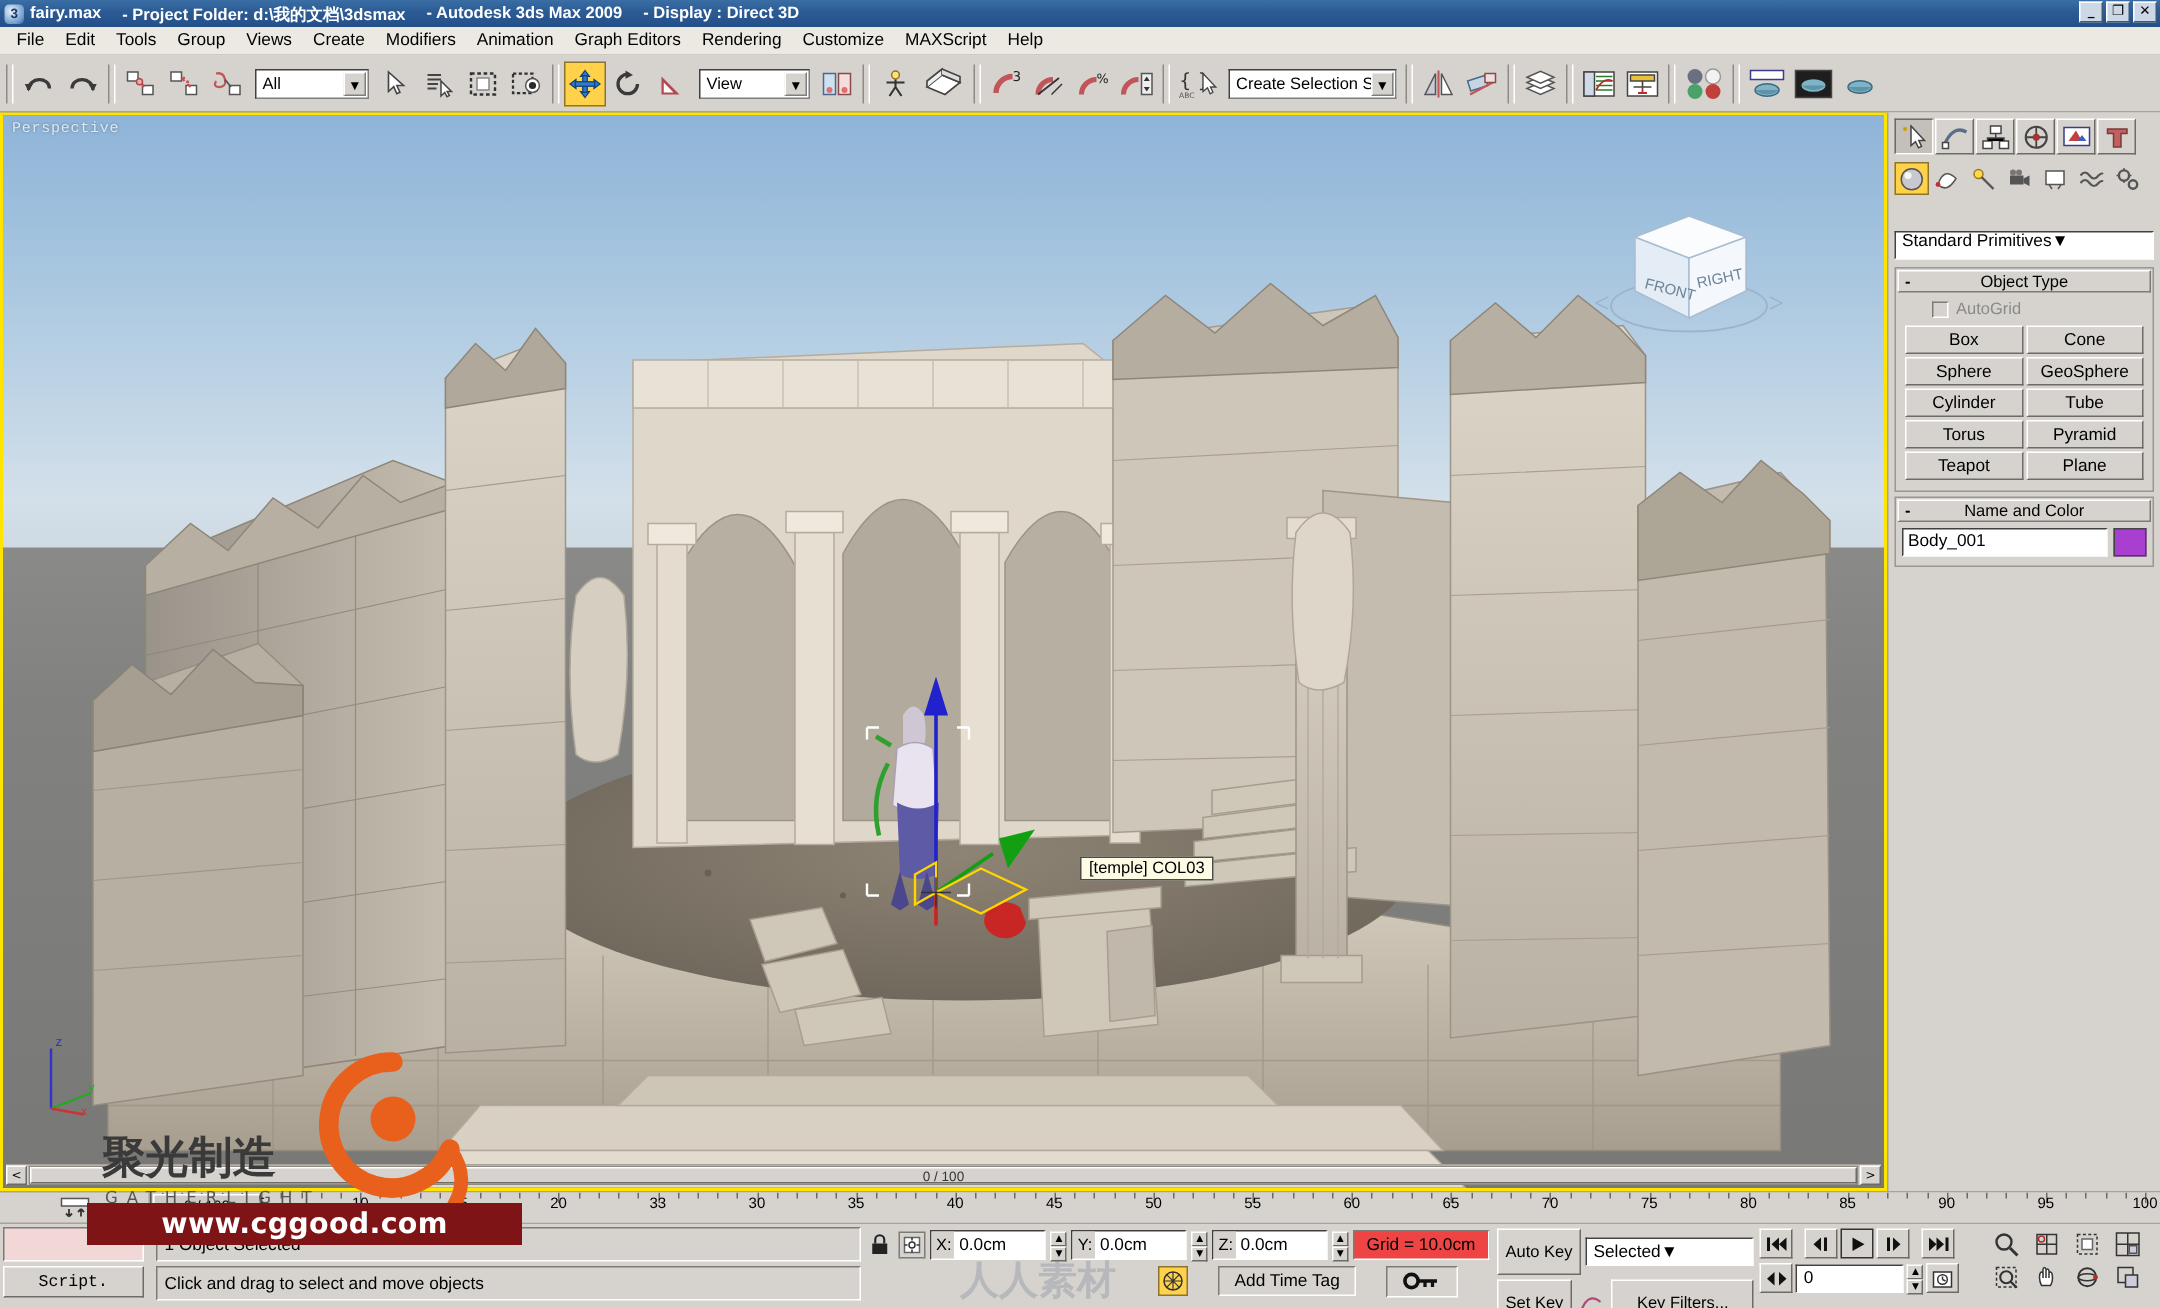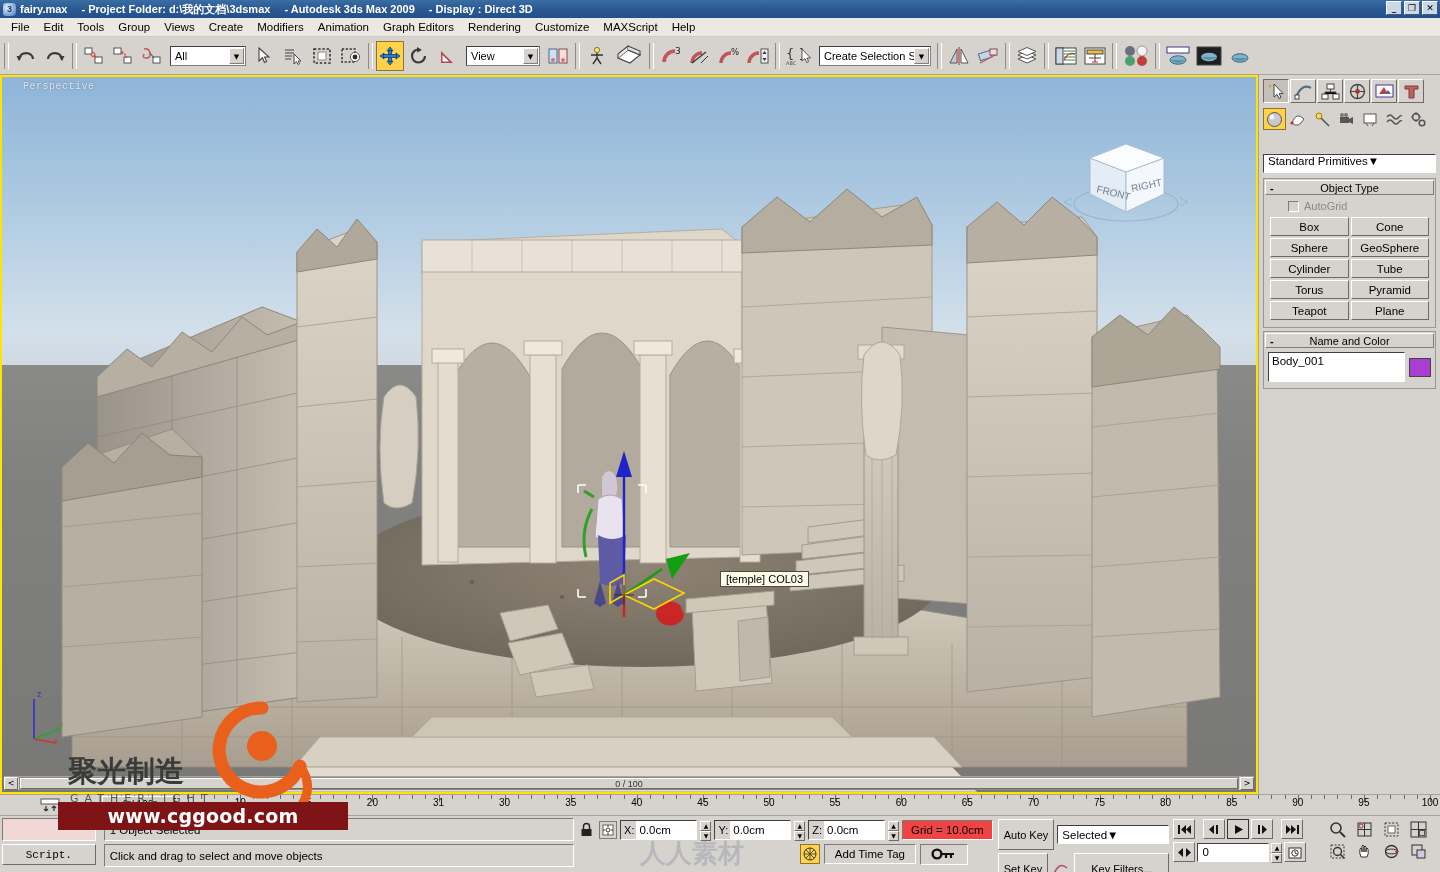--- a/index.html
+++ b/index.html
@@ -77,21 +77,21 @@
   }
   .sky {
     position:absolute; left:0; right:0; top:0; height:290px;
     background: linear-gradient(to bottom,#8fb4d8 0%, #a3c3de 30%, #bdd3e5 62%, #d3e0ea 88%, #cfdae2 100%);
   }
   .ground {
     position:absolute; left:0; right:0; top:288px; bottom:0;
     background: linear-gradient(to bottom,#8a8a88 0%, #818180 25%, #787876 100%);
   }
   #vp-label {
-    position:absolute; top:4px; left:21px; color:#dce8f2;
+    position:absolute; top:4px; left:6px; color:#dce8f2;
     font-family:"Liberation Mono", monospace; font-size:10px;
     letter-spacing:.5px; text-shadow:0 0 2px rgba(0,0,0,.35);
   }
   
   #viewcube { position:absolute; right:52px; top:55px; width:150px; height:100px; }
   
   #obj-tooltip {
     position:absolute; left:718px; top:494px;
     background:#fdfbe4; border:1px solid #4a4a4a;
     font-size:11px; padding:1px 5px; color:#000; white-space:nowrap;
@@ -164,21 +164,21 @@
   .chklabel { color:#8a8a8a; font-size:11px; }
   .btngrid { display:grid; grid-template-columns:1fr 1fr; gap:2px; }
   .objbtn {
     height:19px; background:#d6d3ce;
     border:1px solid #fff; border-right-color:#6e6a65; border-bottom-color:#6e6a65;
     display:flex; align-items:center; justify-content:center;
     font-size:11.5px; color:#000;
   }
   .namerow { display:flex; gap:4px; align-items:center; }
   .nameinput {
-    flex:1; height:30px; background:#fff;
+    flex:1; height:19px; background:#fff;
     border:1px solid #404040; border-right-color:#fff; border-bottom-color:#fff;
     font-size:11.5px; padding-left:3px; line-height:17px; color:#000;
   }
   .swatch { width:22px; height:19px; border:1px solid #444; }
   
   #timebar {
     height:22px; background:#d6d3ce; display:flex; align-items:stretch;
     border-top:1px solid #a9a29a; border-bottom:1px solid #a9a29a;
   }
   #tb-left { width:100px; display:flex; align-items:center; justify-content:center;
@@ -1041,21 +1041,21 @@
       <div class="tick" style="left: 1263.9px; height: 7px;"></div>
       <div class="tick" style="left: 1277.12px; height: 4px;"></div>
       <div class="tick" style="left: 1290.34px; height: 4px;"></div>
       <div class="tick" style="left: 1303.56px; height: 4px;"></div>
       <div class="tick" style="left: 1316.78px; height: 4px;"></div>
       <div class="tick" style="left: 1330px; height: 7px;"></div>
       <div class="lab" style="left: 74.1px;">5</div>
       <div class="lab" style="left: 140.2px;">10</div>
       <div class="lab" style="left: 206.3px;">15</div>
       <div class="lab" style="left: 272.4px;">20</div>
-      <div class="lab" style="left: 338.5px;">31</div>
+      <div class="lab" style="left: 338.5px;">33</div>
       <div class="lab" style="left: 404.6px;">30</div>
       <div class="lab" style="left: 470.7px;">35</div>
       <div class="lab" style="left: 536.8px;">40</div>
       <div class="lab" style="left: 602.9px;">45</div>
       <div class="lab" style="left: 669px;">50</div>
       <div class="lab" style="left: 735.1px;">55</div>
       <div class="lab" style="left: 801.2px;">60</div>
       <div class="lab" style="left: 867.3px;">65</div>
       <div class="lab" style="left: 933.4px;">70</div>
       <div class="lab" style="left: 999.5px;">75</div>
@@ -1113,21 +1113,21 @@
       <div class="coordfield">
         <span class="axis">Z:</span>
         <span class="val">0.0cm</span>
       </div>
       <div class="spin">
           <div>▲</div>
           <div>▼</div>
         </div>
       <div class="gridlabel">Grid = 10.0cm</div>
     </div>
-    <div class="coordrow" style="padding-left:196px; gap:4px;justify-content:center;">
+    <div class="coordrow" style="padding-left:196px; gap:20px;">
       <div style="width:20px;height:20px;background:#ffd24a;border:1px solid #8a7430;display:flex;align-items:center;justify-content:center">
         <svg width="14" height="14" viewBox="0 0 14 14">
             <circle cx="7" cy="7" r="6" fill="none" stroke="#333"></circle>
             <path d="M7 1 l0 12 M1 7 l12 0 M2.8 2.8 l8.4 8.4 M11.2 2.8 l-8.4 8.4" stroke="#333" stroke-width=".8"></path>
           </svg>
       </div>
       <div class="addtag">Add Time Tag</div>
       <div style="width:48px;height:21px;border:1px solid #7e7a74;border-right-color:#fff;border-bottom-color:#fff;display:flex;align-items:center;justify-content:center;background:#d6d3ce">
         <svg width="26" height="14" viewBox="0 0 26 14">
             <circle cx="6" cy="7" r="4.4" fill="none" stroke="#111" stroke-width="2.4"></circle>

